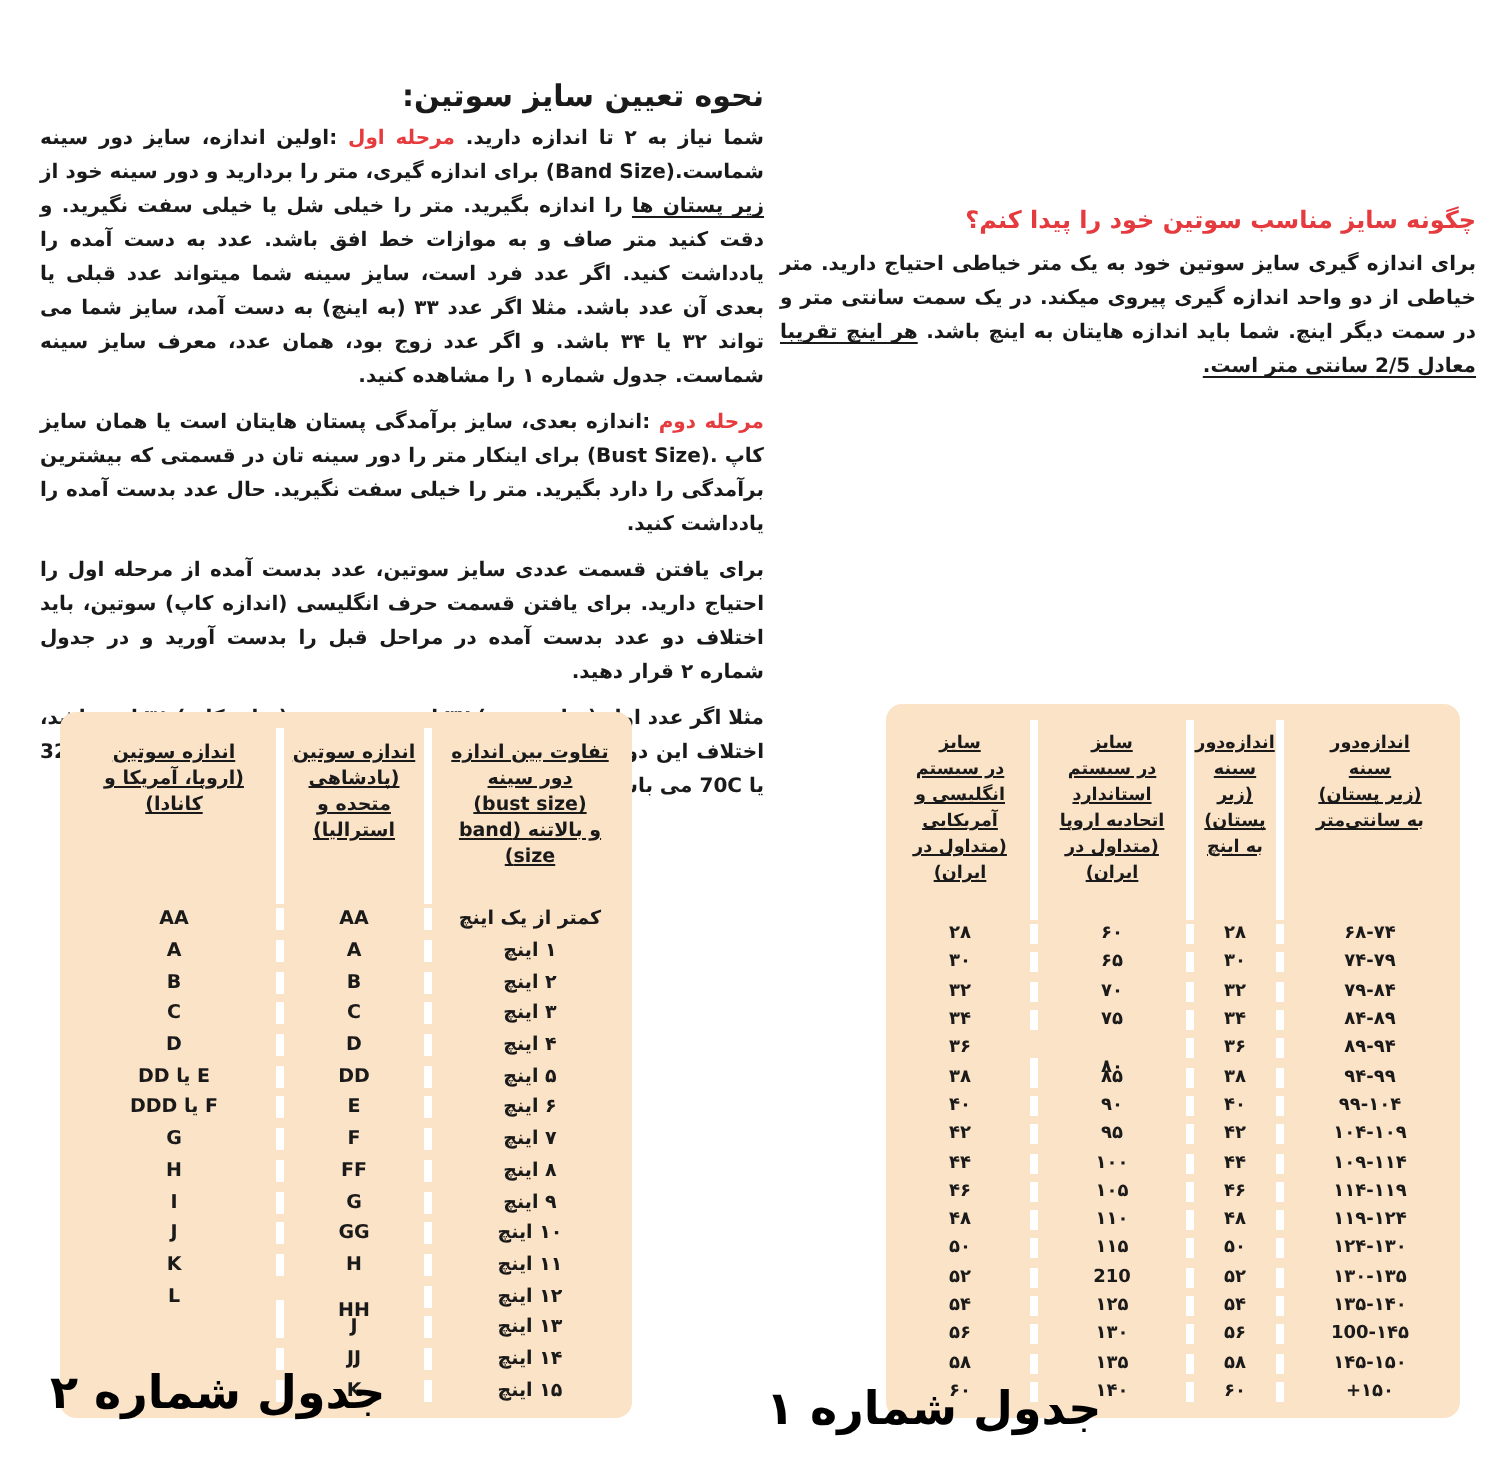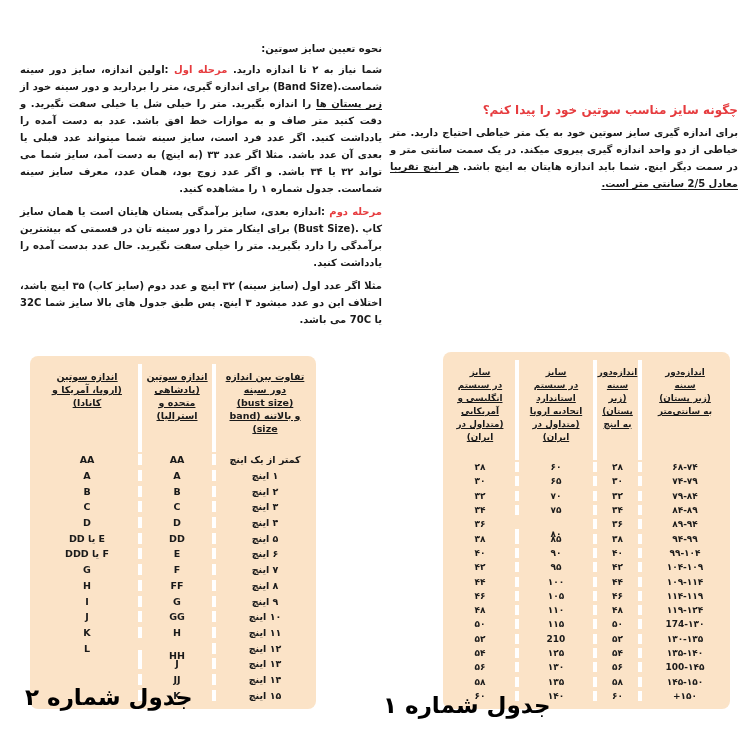--- a/index.html
+++ b/index.html
@@ -16,21 +16,21 @@
   .col-left{
     position:absolute; left:20px; top:40px; width:362px;
     font-size:10px; line-height:17px; font-weight:bold;
     text-align:justify;
   }
   .col-right{
     position:absolute; left:390px; top:102px; width:348px;
     font-size:10px; line-height:17px; font-weight:bold;
     text-align:justify;
   }
-  .col-title{font-size:10px; margin-bottom:4px;}
+  .col-title{font-size:15px; margin-bottom:4px;}
   .red-heading{
     color:#e63b3e; font-size:12px; font-weight:bold; margin-bottom:5px;
     text-align:right;
   }
   .para{margin:0 0 6px 0;}
   .seg-red{color:#e63b3e;}
   .seg-underline{text-decoration:underline; text-underline-offset:2px;}
   
   .size-table{
     position:absolute;
@@ -81,20 +81,21 @@
 </head>
 <body>
 
 <div class="page">
 
   <div class="col-left">
     <div class="col-title">نحوه تعیین سایز سوتین:</div>
     <div>
         <p class="para"><span>شما نیاز به ۲ تا اندازه دارید. </span><span class="seg-red">مرحله اول</span><span> :اولین اندازه، سایز دور سینه شماست.(Band Size) برای اندازه گیری، متر را بردارید و دور سینه خود از </span><span class="seg-underline">زیر پستان ها</span><span> را اندازه بگیرید. متر را خیلی شل یا خیلی سفت نگیرید. و دقت کنید متر صاف و به موازات خط افق باشد. عدد به دست آمده را یادداشت کنید. اگر عدد فرد است، سایز سینه شما میتواند عدد قبلی یا بعدی آن عدد باشد. مثلا اگر عدد ۳۳ (به اینچ) به دست آمد، سایز شما می تواند ۳۲ یا ۳۴ باشد. و اگر عدد زوج بود، همان عدد، معرف سایز سینه شماست. جدول شماره ۱ را مشاهده کنید.</span></p>
         <p class="para"><span class="seg-red">مرحله دوم</span><span> :اندازه بعدی، سایز برآمدگی پستان هایتان است یا همان سایز کاپ .(Bust Size) برای اینکار متر را دور سینه تان در قسمتی که بیشترین برآمدگی را دارد بگیرید. متر را خیلی سفت نگیرید. حال عدد بدست آمده را یادداشت کنید.</span></p>
+        <p class="para"><span>برای یافتن قسمت عددی سایز سوتین، عدد بدست آمده از مرحله اول را احتیاج دارید. برای یافتن قسمت حرف انگلیسی (اندازه کاپ) سوتین، باید اختلاف دو عدد بدست آمده در مراحل قبل را بدست آورید و در جدول شماره ۲ قرار دهید.</span></p>
         <p class="para"><span>مثلا اگر عدد اول (سایز سینه) ۳۲ اینچ و عدد دوم (سایز کاپ) ۳۵ اینچ باشد، اختلاف این دو عدد میشود ۳ اینچ. پس طبق جدول های بالا سایز شما 32C یا 70C می باشد.</span></p>
       </div>
   </div>
 
   <div class="col-right">
     <div class="red-heading">چگونه سایز مناسب سوتین خود را پیدا کنم؟</div>
     <div>
         <p class="para"><span>برای اندازه گیری سایز سوتین خود به یک متر خیاطی احتیاج دارید. متر خیاطی از دو واحد اندازه گیری پیروی میکند. در یک سمت سانتی متر و در سمت دیگر اینچ. شما باید اندازه هایتان به اینچ باشد. </span><span class="seg-underline">هر اینچ تقریبا معادل 2/5 سانتی متر است.</span></p>
       </div>
   </div>
@@ -274,21 +275,21 @@
         <div class="tcell" style="width: 78px;">۱۰۵</div>
         <div class="tcell" style="width: 70px;">۴۶</div>
       </div>
       <div class="trow">
         <div class="tcell" style="width: 90px;">۱۱۹-۱۲۴</div>
         <div class="tcell" style="width: 45px;">۴۸</div>
         <div class="tcell" style="width: 78px;">۱۱۰</div>
         <div class="tcell" style="width: 70px;">۴۸</div>
       </div>
       <div class="trow">
-        <div class="tcell" style="width: 90px;">174-۱۳۰</div>
+        <div class="tcell" style="width: 90px;">۱۲۴-۱۳۰</div>
         <div class="tcell" style="width: 45px;">۵۰</div>
         <div class="tcell" style="width: 78px;">۱۱۵</div>
         <div class="tcell" style="width: 70px;">۵۰</div>
       </div>
       <div class="trow">
         <div class="tcell" style="width: 90px;">۱۳۰-۱۳۵</div>
         <div class="tcell" style="width: 45px;">۵۲</div>
         <div class="tcell" style="width: 78px;">210</div>
         <div class="tcell" style="width: 70px;">۵۲</div>
       </div>

